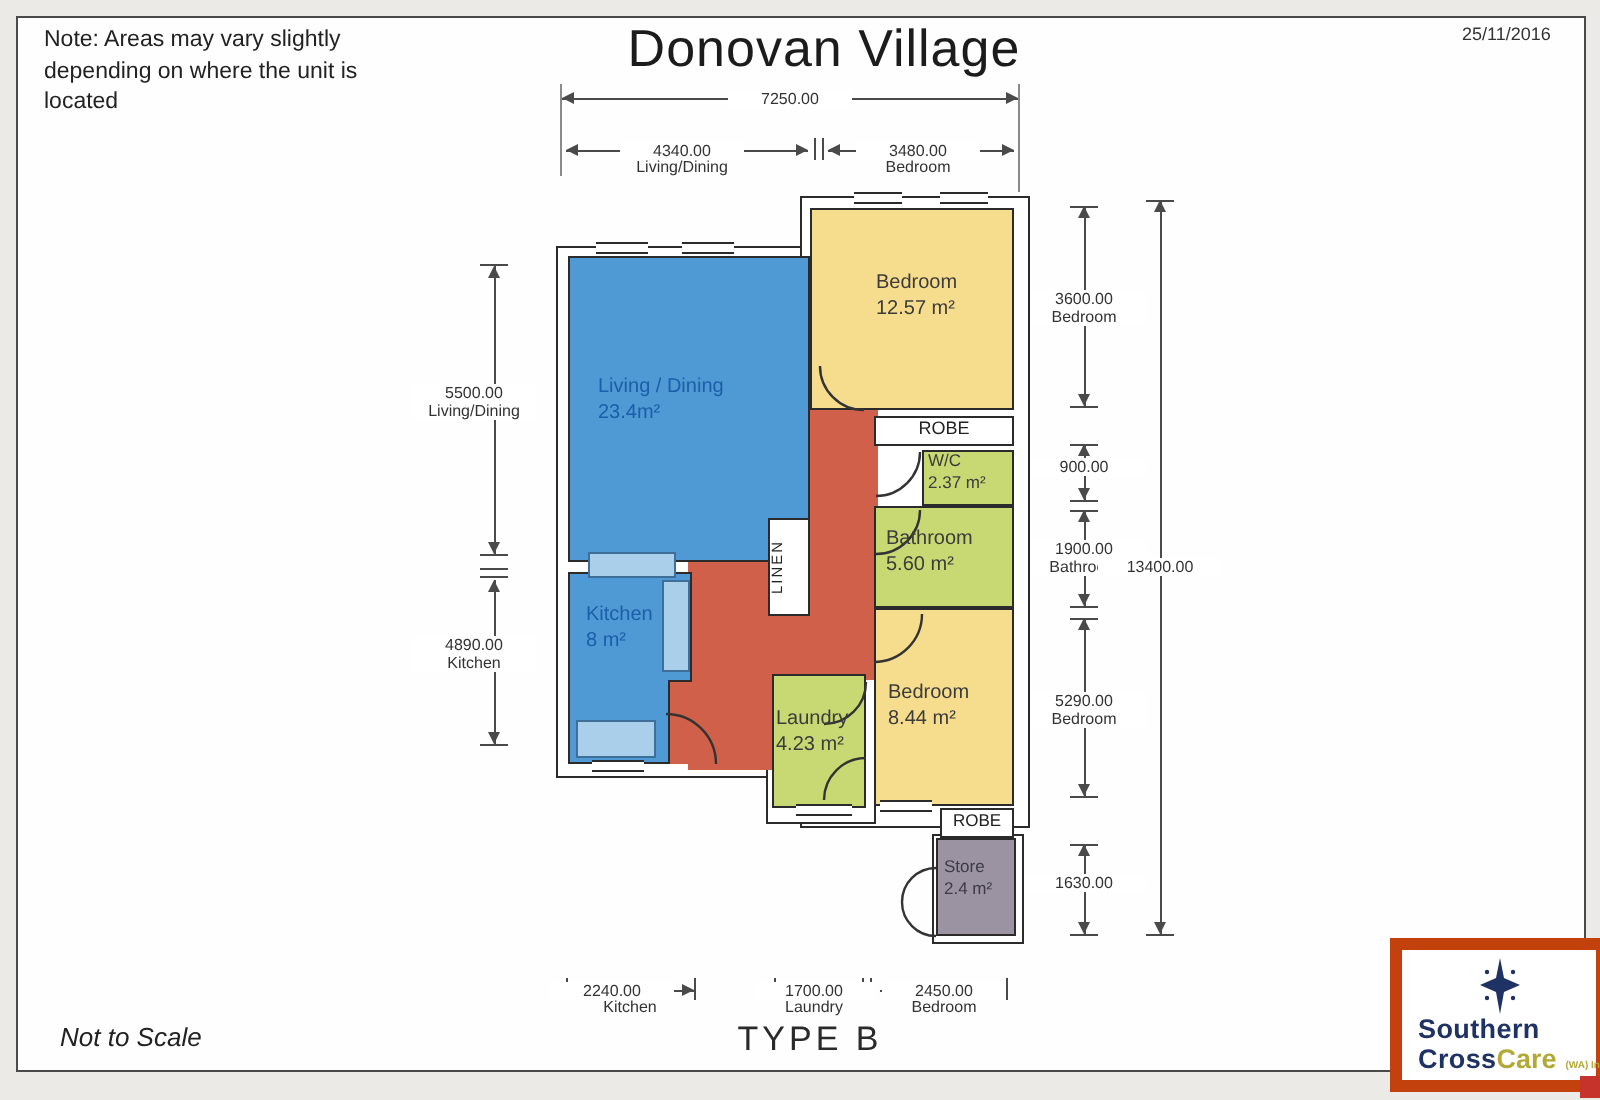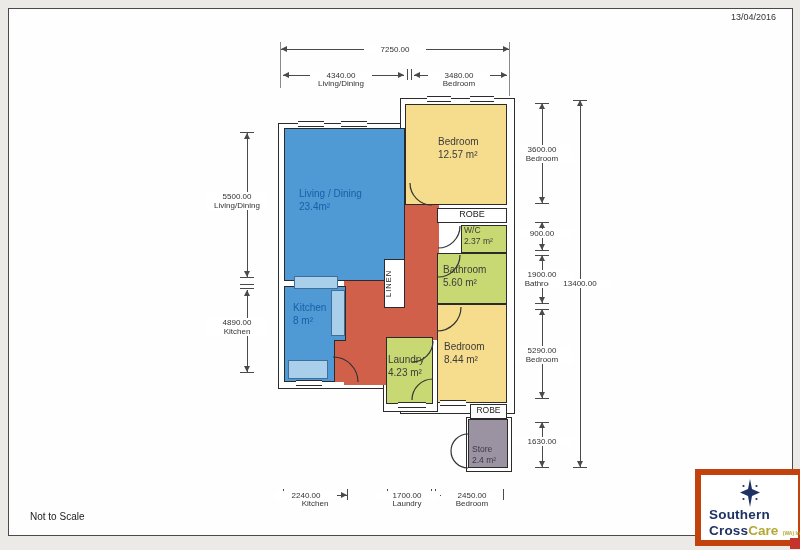--- a/index.html
+++ b/index.html
@@ -3,21 +3,21 @@
 <meta charset="utf-8">
 <style>
   html,body{margin:0;padding:0;}
   body{font-family:"Liberation Sans", sans-serif; background:#e9e7e4;}
   #stage{position:relative;width:800px;height:550px;background:#eceae7;overflow:hidden;}
   .abs{position:absolute;}
   #sheet{left:8px;top:8px;width:783px;height:526px;background:#fefefe;border:1px solid #4a4a4a;}
   .note{font-size:11.5px;color:#222;line-height:1.35;}
   .title{font-size:26px;color:#1c1c1c;text-align:center;letter-spacing:0.5px;}
   .date{font-size:9px;color:#333;}
-  .footnote{font-size:10px;color:#222;}
+  .footnote{font-size:13px;color:#222;font-style:italic;}
   .typeb{font-size:17px;color:#2a2a2a;text-align:center;letter-spacing:2px;}
   
   .outline{background:#fff;border:1.5px solid #2b2b2b;}
   .red{background:#d0604a;}
   .room{border:1px solid #2b2b2b;box-sizing:border-box;}
   .blue{background:#4f9ad4;} .yellow{background:#f6dc8d;} .green{background:#c8d873;}
   .gray{background:#9b93a2;} .white{background:#fff;}
   .fix{background:#a9cfeb;border:1px solid #3f6f99;box-sizing:border-box;}
   .notch{background:#d0604a;border-left:1px solid #2b2b2b;border-top:1px solid #2b2b2b;box-sizing:border-box;}
   .rlbl{font-size:10px;line-height:1.25;color:#3c3c3c;white-space:nowrap;}
@@ -45,21 +45,27 @@
   .lg2{font-size:13.5px;font-weight:bold;color:#b3a935;}
   .lg3{font-size:5px;font-weight:bold;color:#b3a935;}
   .artifact{background:#c6332b;}
 </style>
 </head>
 <body>
 
 <div id="stage">
   <div id="sheet" class="abs"></div>
 
-  <div class="abs date" style="left:731px;top:12px;">13/04/2016</div>
+  <div class="abs note" style="left:22px;top:13px;">
+    <div>Note: Areas may vary slightly</div>
+    <div>depending on where the unit is</div>
+    <div>located</div>
+  </div>
+  <div class="abs title" style="left:292px;top:9px;width:240px;">Donovan Village</div>
+  <div class="abs date" style="left:731px;top:12px;">25/11/2016</div>
 
   <div class="abs ln-v ext" style="left:280px;top:42px;height:46px;"></div>
   <div class="abs ln-v ext" style="left:509px;top:42px;height:54px;"></div>
   <div class="abs ln-h" style="left:281px;top:49px;width:228px;"></div>
   <div class="abs aw aw-l" style="left:281px;top:46px;"></div>
   <div class="abs aw aw-r" style="left:503px;top:46px;"></div>
   <div class="abs dlbl" style="left:364px;top:45px;width:62px;">7250.00</div>
 
   <div class="abs ln-h" style="left:283px;top:75px;width:121px;"></div>
   <div class="abs aw aw-l" style="left:283px;top:72px;"></div>
@@ -203,21 +209,21 @@
     <div>5.60 m²</div>
   </div>
   <div class="abs rlbl" style="left:444px;top:341px;">
     <div>Bedroom</div>
     <div>8.44 m²</div>
   </div>
   <div class="abs rlbl" style="left:388px;top:354px;">
     <div>Laundry</div>
     <div>4.23 m²</div>
   </div>
-  <div class="abs rlbl small" style="left:472px;top:428px;color:#3e3946;margin-top:16px;">
+  <div class="abs rlbl small" style="left:472px;top:428px;color:#3e3946;">
     <div>Store</div>
     <div>2.4 m²</div>
   </div>
   <div class="abs cab" style="left:437px;top:210px;width:70px;">ROBE</div>
   <div class="abs cab" style="left:470px;top:406px;width:37px;font-size:8.5px;">ROBE</div>
   <div class="abs linen" style="left:384px;top:261px;width:21px;height:45px;">LINEN</div>
 
   <div class="abs tk-v" style="left:283px;top:489px;"></div>
   <div class="abs ln-h" style="left:283px;top:495px;width:64px;"></div>
   <div class="abs aw aw-l" style="left:284px;top:492px;"></div>
@@ -236,20 +242,21 @@
   <div class="abs dsub" style="left:379px;top:500px;width:56px;">Laundry</div>
 
   <div class="abs ln-h" style="left:440px;top:495px;width:63px;"></div>
   <div class="abs aw aw-l" style="left:441px;top:492px;"></div>
   <div class="abs aw aw-r" style="left:497px;top:492px;"></div>
   <div class="abs tk-v" style="left:503px;top:489px;"></div>
   <div class="abs dlbl" style="left:441px;top:491px;width:62px;">2450.00</div>
   <div class="abs dsub" style="left:442px;top:500px;width:60px;">Bedroom</div>
 
   <div class="abs footnote" style="left:30px;top:511px;">Not to Scale</div>
+  <div class="abs typeb" style="left:340px;top:510px;width:130px;">TYPE B</div>
 
   <div id="logobox" class="abs">
     <svg class="abs" style="left:37px;top:4px;" width="24" height="28" viewBox="0 0 24 28">
       <g fill="#1e3264">
         <path d="M12,0 L14,10 L22,13.5 L14,17 L12,28 L10,17 L2,13.5 L10,10 Z"></path>
         <circle cx="5.5" cy="7" r="1.1"></circle>
         <circle cx="18.5" cy="7" r="1.1"></circle>
         <circle cx="5.5" cy="20" r="1.1"></circle>
         <circle cx="18.5" cy="20" r="1.1"></circle>
       </g>

